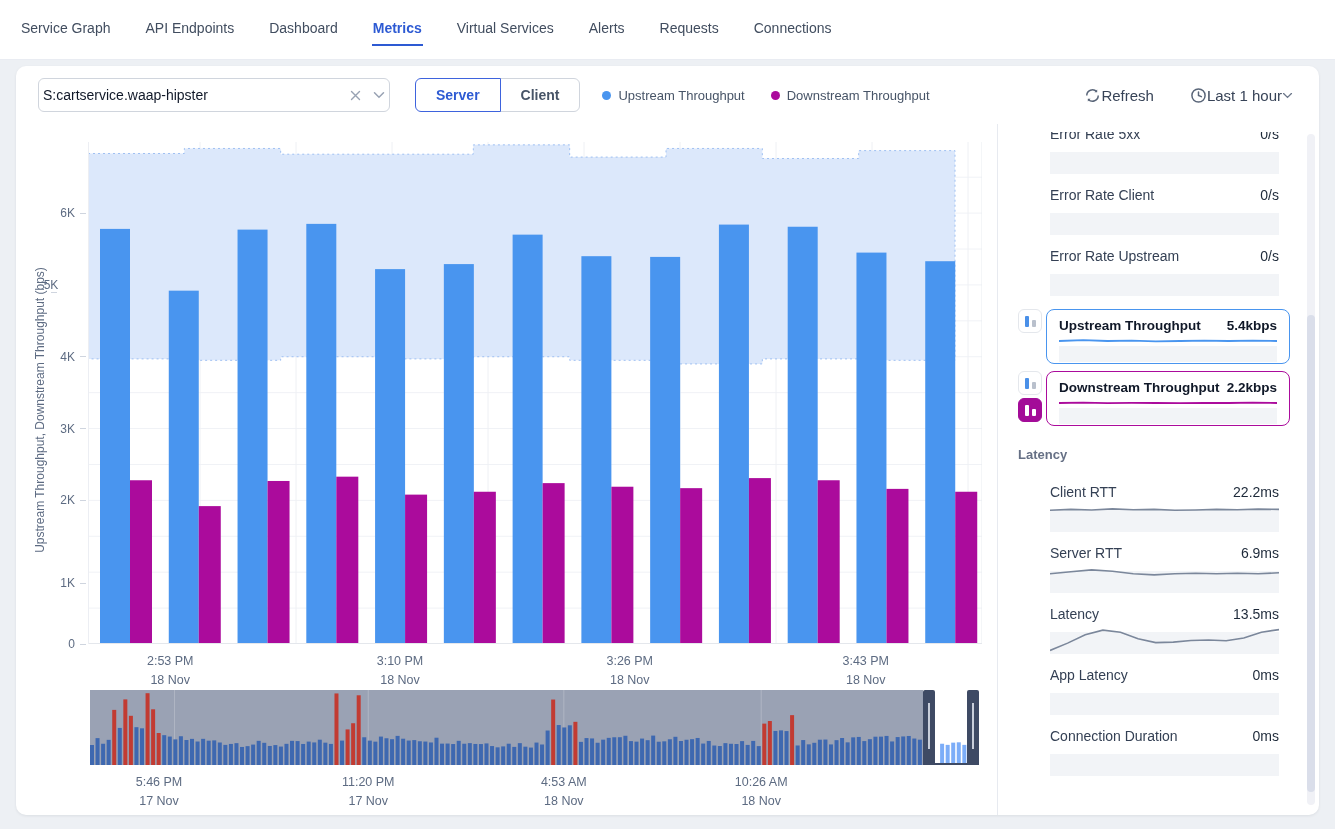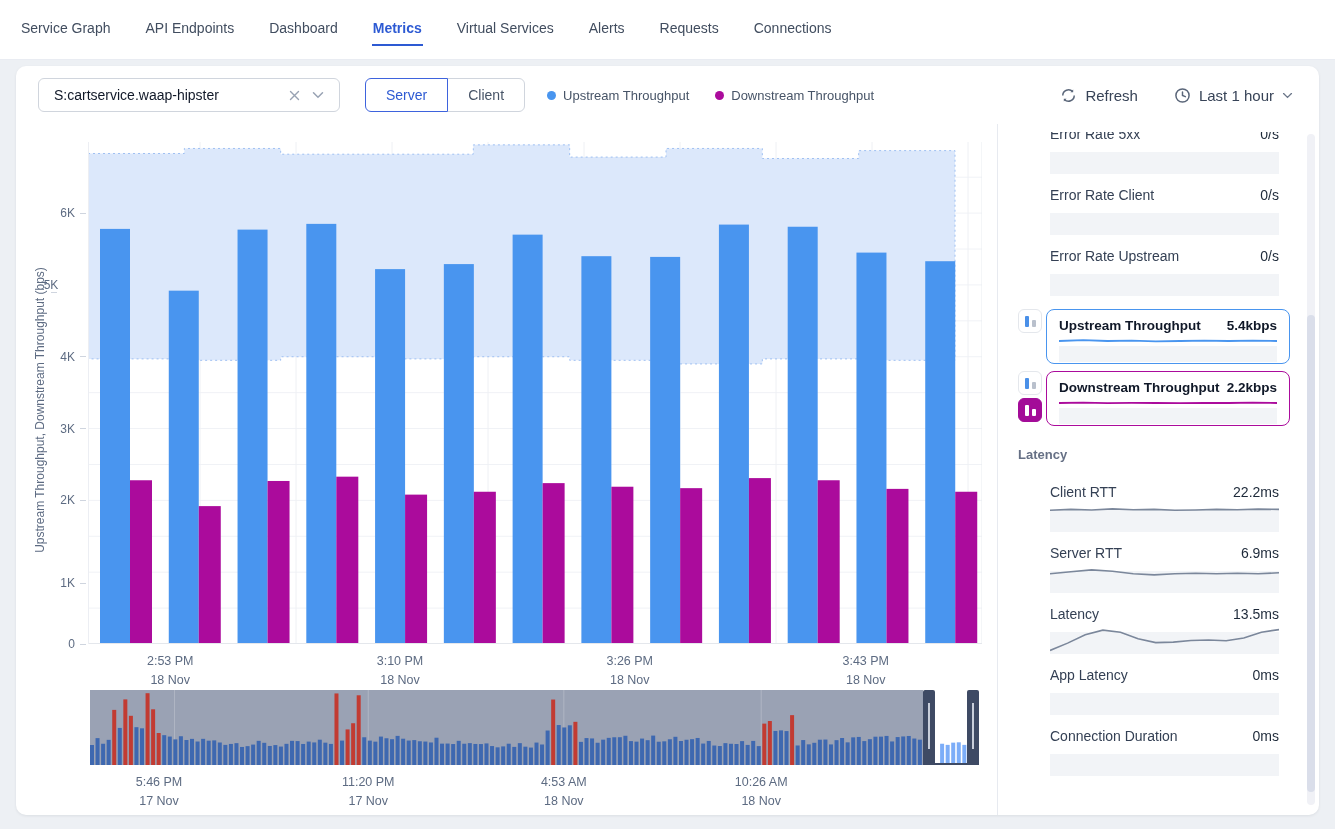--- a/index.html
+++ b/index.html
@@ -9,34 +9,34 @@
   
   .nav{height:60px;background:#fff;border-bottom:1px solid #e9ecf2;display:flex;align-items:center;gap:33px;padding:0 20px}
   .tab{font-size:14px;font-weight:500;color:#414d5f;padding:6px 1px 8px;border-bottom:2px solid transparent;cursor:pointer;white-space:nowrap}
   .tab.active{color:#2d5ad3;font-weight:700;border-bottom-color:#2d5ad3}
 
   
   .panel{position:absolute;left:16px;top:66px;width:1303px;height:749px;background:#fff;border-radius:10px;box-shadow:0 1px 3px rgba(16,24,40,.08)}
 
   
   .toolbar{height:58px;display:flex;align-items:center;padding:0 26px 0 22px}
-  .select{width:302px;height:34px;border:1px solid #d0d5dd;border-radius:6px;display:flex;align-items:center;padding:0 15px;background:#fff;cursor:pointer}
+  .select{width:352px;height:34px;border:1px solid #d0d5dd;border-radius:6px;display:flex;align-items:center;padding:0 4px;background:#fff;cursor:pointer}
   .select .val{flex:1;font-size:14px;color:#101828;white-space:nowrap;overflow:hidden}
   .icon-btn{display:inline-flex;align-items:center;justify-content:center;cursor:pointer}
   .seg{display:flex;margin-left:25px}
-  .seg-btn{height:34px;padding:0 20px;font-size:14px;font-weight:400;display:flex;align-items:center;background:#fff;cursor:pointer;border:1px solid #d0d5dd;color:#475467}
+  .seg-btn{height:34px;padding:0 20px;font-size:14px;font-weight:700;display:flex;align-items:center;background:#fff;cursor:pointer;border:1px solid #d0d5dd;color:#475467}
   .seg-btn:first-child{border-radius:6px 0 0 6px;margin-right:-1px}
   .seg-btn:last-child{border-radius:0 6px 6px 0}
   .seg-btn.on{border:1px solid #3e63dd;color:#2d5ad3;position:relative;z-index:1}
   .legend{display:flex;align-items:center;gap:26px;margin-left:22px}
   .legend-item{display:flex;align-items:center;gap:7px;cursor:pointer}
   .legend-dot{width:9px;height:9px;border-radius:50%}
   .legend-label{font-size:13px;color:#475467}
   .tb-spacer{flex:1}
-  .tb-btn{display:flex;align-items:center;gap:8px;font-size:15px;font-weight:500;color:#374357;cursor:pointer}
+  .tb-btn{display:flex;align-items:center;font-size:15px;font-weight:500;color:#374357;cursor:pointer}
   .tb-gap{width:36px}
 
   
   .chart-col{position:absolute;left:0;top:58px;width:981px;height:691px}
   .ylab{position:absolute;left:24px;top:286px;transform:translate(-50%,-50%) rotate(-90deg);font-size:12px;color:#5d6b82;white-space:nowrap}
   .yticks{position:absolute;left:0;top:18px;width:70px;height:502px}
   .ytick{position:absolute;right:0;display:flex;align-items:center;justify-content:flex-end;width:70px;height:16px;font-size:12px;color:#5d6b82}
   .ytick i{display:inline-block;width:6px;height:1px;background:#cfd5df;margin-left:5px}
   .plot{position:absolute;left:72px;top:18px;width:894px;height:502px}
   .plot svg{display:block;width:100%;height:100%}

